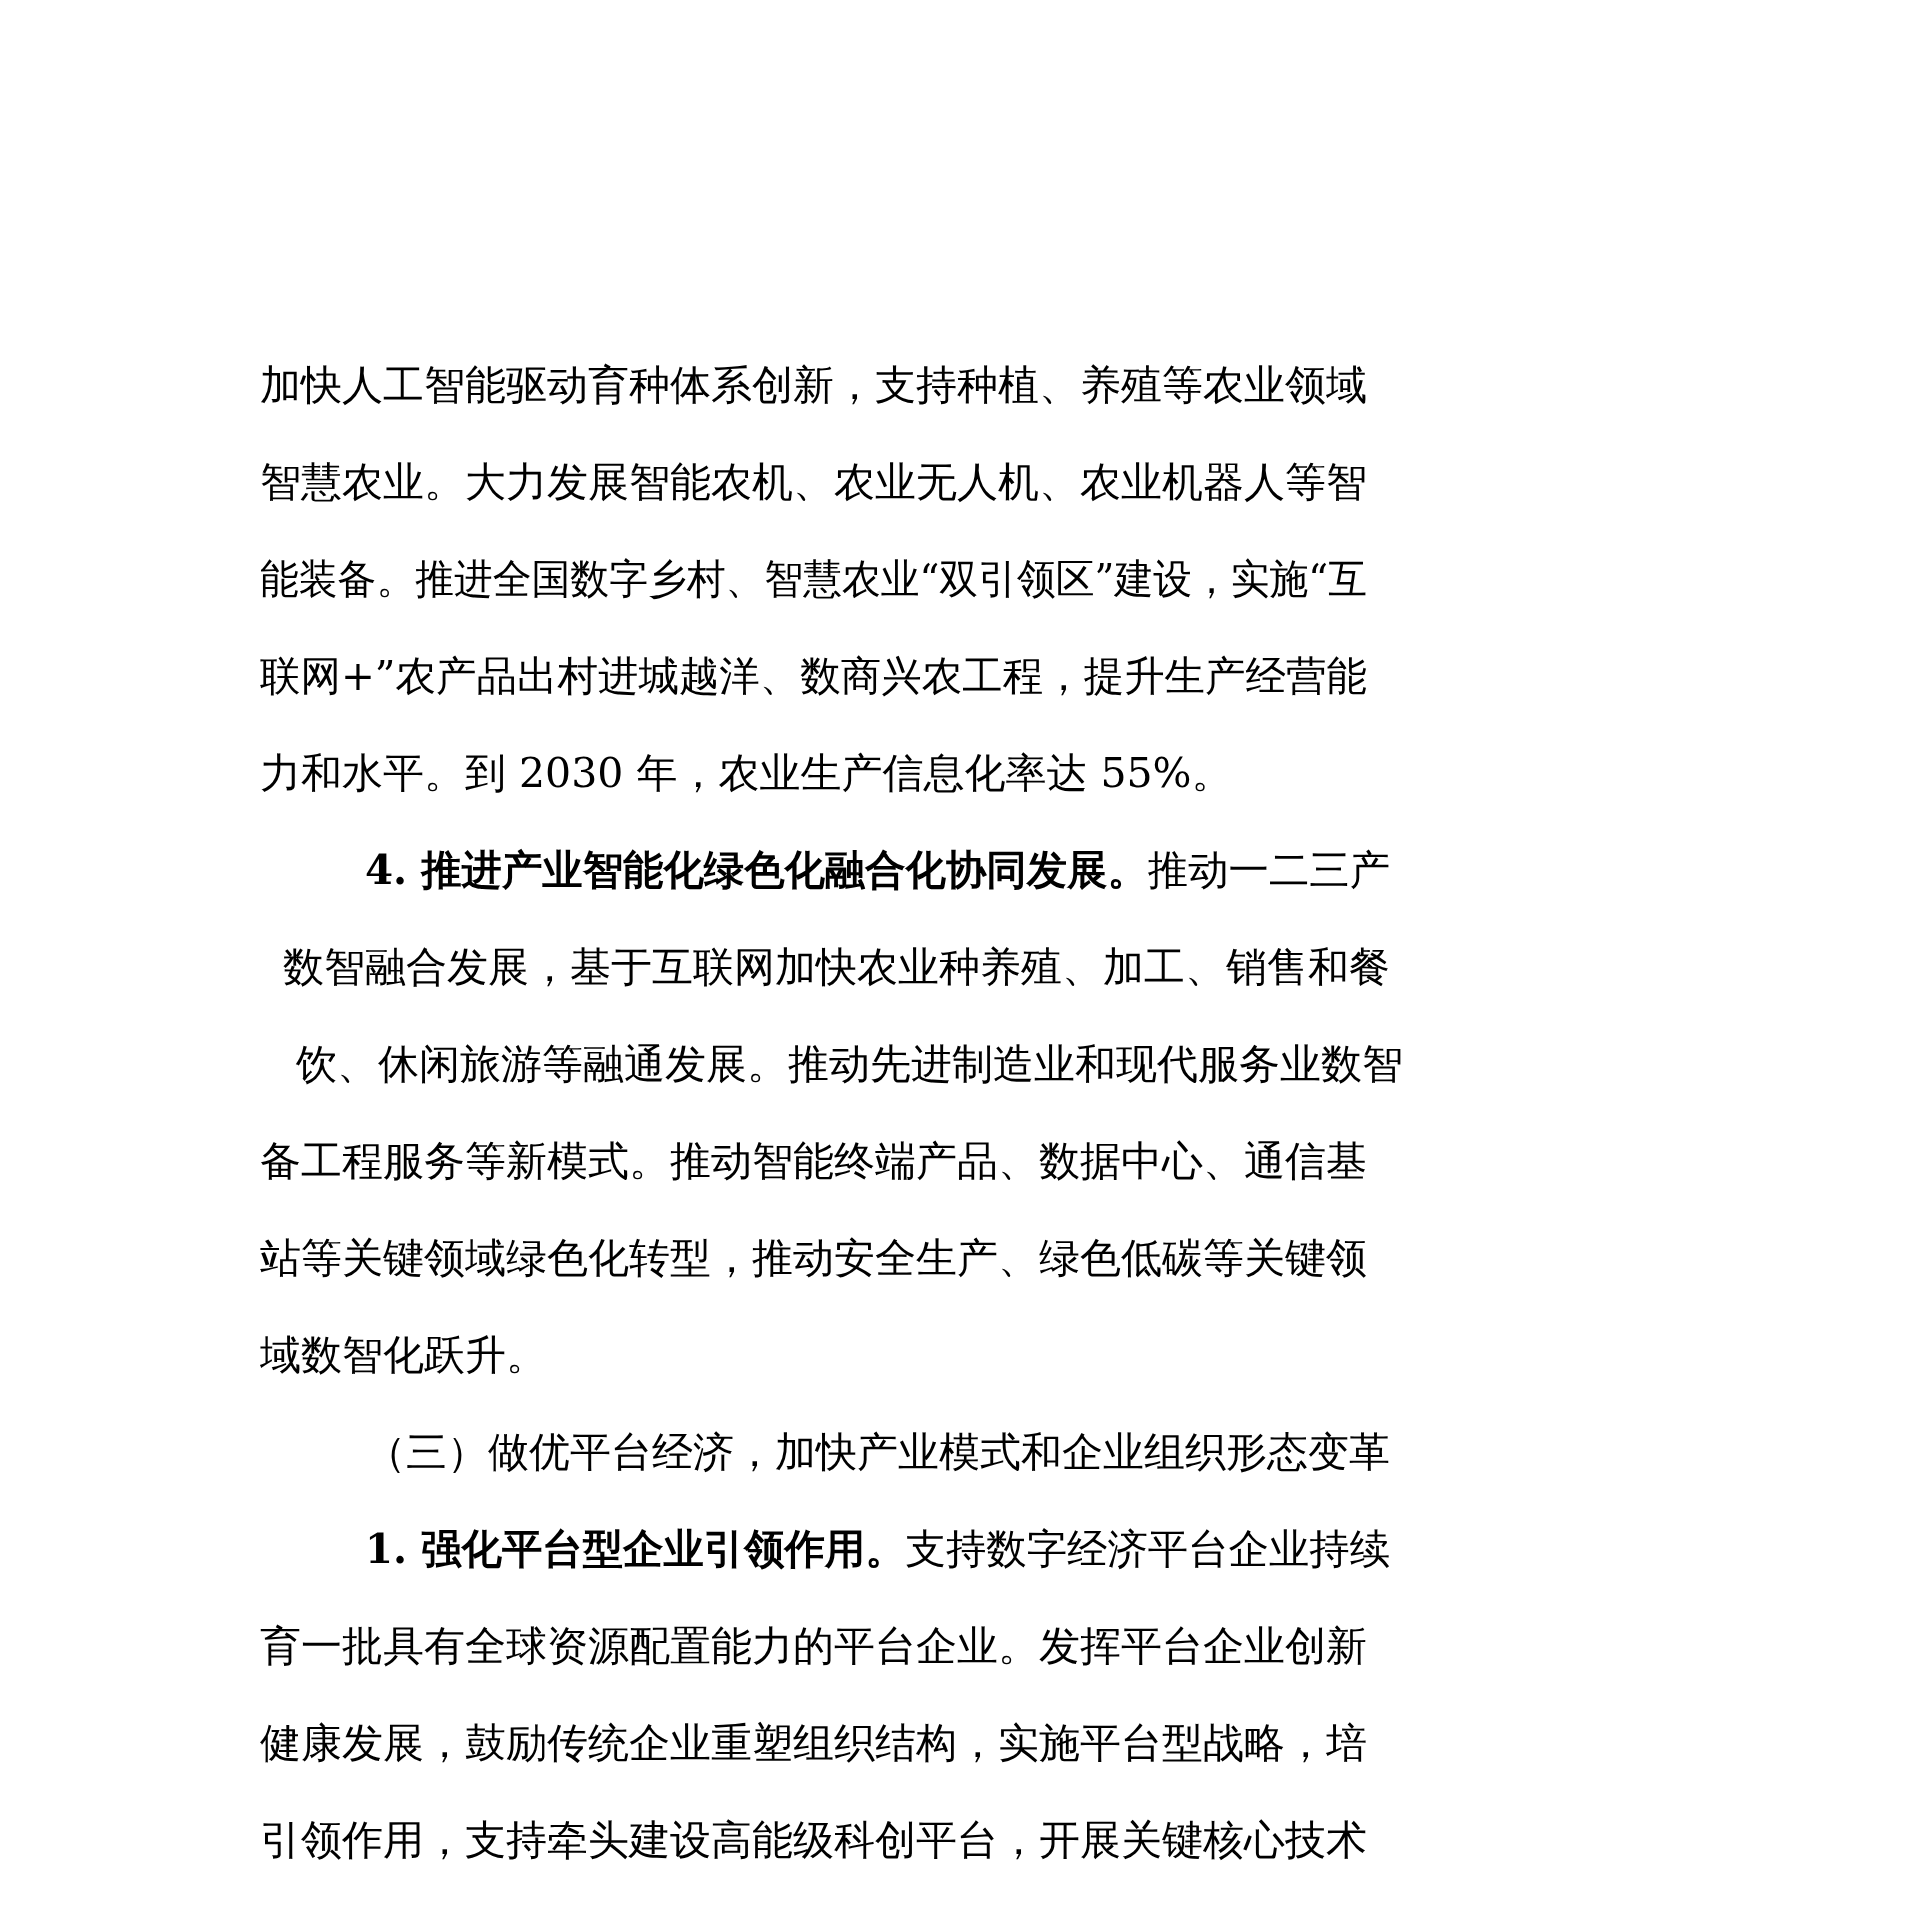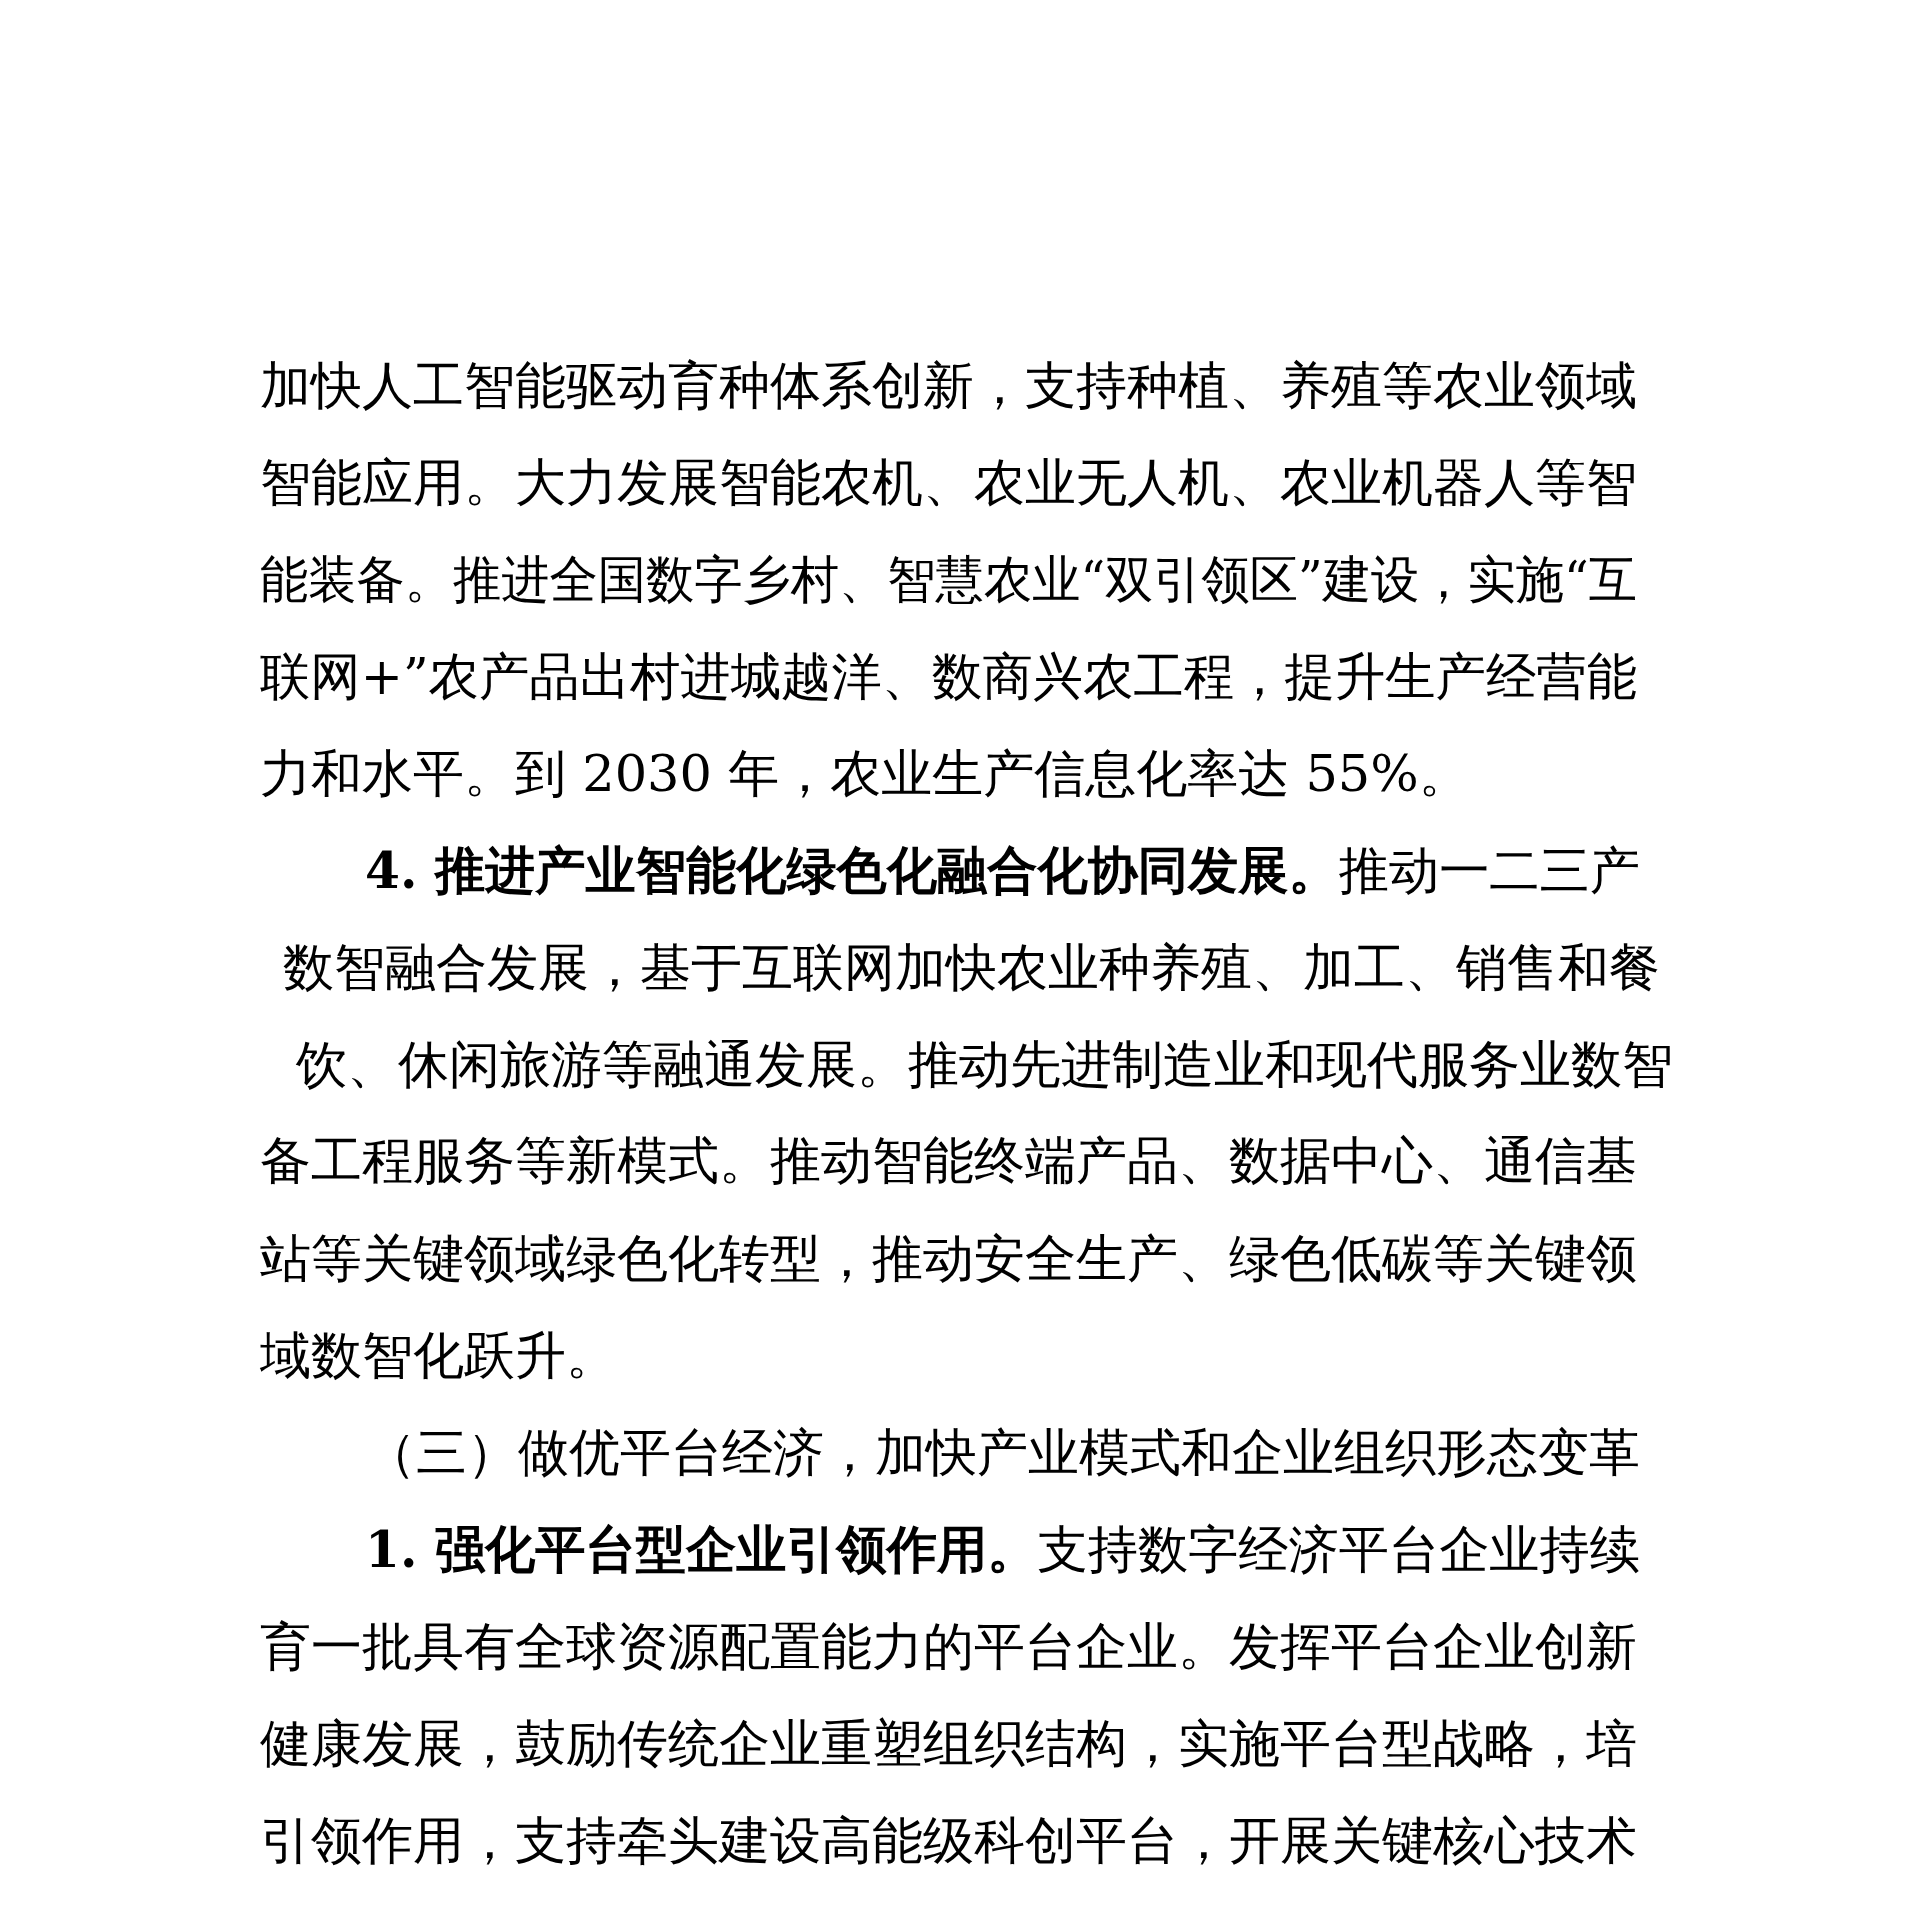--- a/index.html
+++ b/index.html
@@ -14,42 +14,42 @@
   }
   .text-block{
     position:absolute;
     left:260px;
     top:337px;
     width:1415px;
   }
   .line{
     height:97px;
     line-height:97px;
-    font-size:51px;
+    font-size:41px;
     white-space:nowrap;
   }
   .line-content{
     display:inline-block;
     transform-origin:0 50%;
     vertical-align:top;
   }
   .line.indent .line-content{
     margin-left:105px;
   }
   .seg-regular{font-weight:400;}
   .seg-bold{font-weight:700;}
   .seg-kaiti{font-weight:400;}
 </style>
 </head>
 <body>
 
 <div class="page">
   <div class="text-block">
       <div class="line"><span class="line-content" style="transform: scaleX(1);"><span class="seg-regular">加快人工智能驱动育种体系创新，支持种植、养殖等农业领域</span></span></div>
-      <div class="line"><span class="line-content" style="transform: scaleX(1);"><span class="seg-regular">智能应用。大力发展智能农机、农业无人机、农业机器人等智</span></span></div>
+      <div class="line"><span class="line-content" style="transform: scaleX(1);"><span class="seg-regular">智慧农业。大力发展智能农机、农业无人机、农业机器人等智</span></span></div>
       <div class="line"><span class="line-content" style="transform: scaleX(0.946247);"><span class="seg-regular">能装备。推进全国数字乡村、智慧农业“双引领区”建设，实施“互</span></span></div>
       <div class="line"><span class="line-content" style="transform: scaleX(0.987234);"><span class="seg-regular">联网+”农产品出村进城越洋、数商兴农工程，提升生产经营能</span></span></div>
       <div class="line"><span class="line-content"><span class="seg-regular">力和水平。到 2030 年，农业生产信息化率达 55%。</span></span></div>
       <div class="line indent"><span class="line-content" style="transform: scaleX(0.984557);"><span class="seg-bold">4. 推进产业智能化绿色化融合化协同发展。</span><span class="seg-regular">推动一二三产</span></span></div>
       <div class="line"><span class="line-content" style="transform: scaleX(1); margin-left: 23px;"><span class="seg-regular">数智融合发展，基于互联网加快农业种养殖、加工、销售和餐</span></span></div>
       <div class="line"><span class="line-content" style="transform: scaleX(1); margin-left: 36px;"><span class="seg-regular">饮、休闲旅游等融通发展。推动先进制造业和现代服务业数智</span></span></div>
       <div class="line"><span class="line-content" style="transform: scaleX(1); font-family: Liberation Serif, serif;"><span class="seg-regular">备工程服务等新模式。推动智能终端产品、数据中心、通信基</span></span></div>
       <div class="line"><span class="line-content" style="transform: scaleX(1);"><span class="seg-regular">站等关键领域绿色化转型，推动安全生产、绿色低碳等关键领</span></span></div>
       <div class="line"><span class="line-content"><span class="seg-regular">域数智化跃升。</span></span></div>
       <div class="line indent"><span class="line-content" style="transform: scaleX(1);"><span class="seg-kaiti">（三）做优平台经济，加快产业模式和企业组织形态变革</span></span></div>

